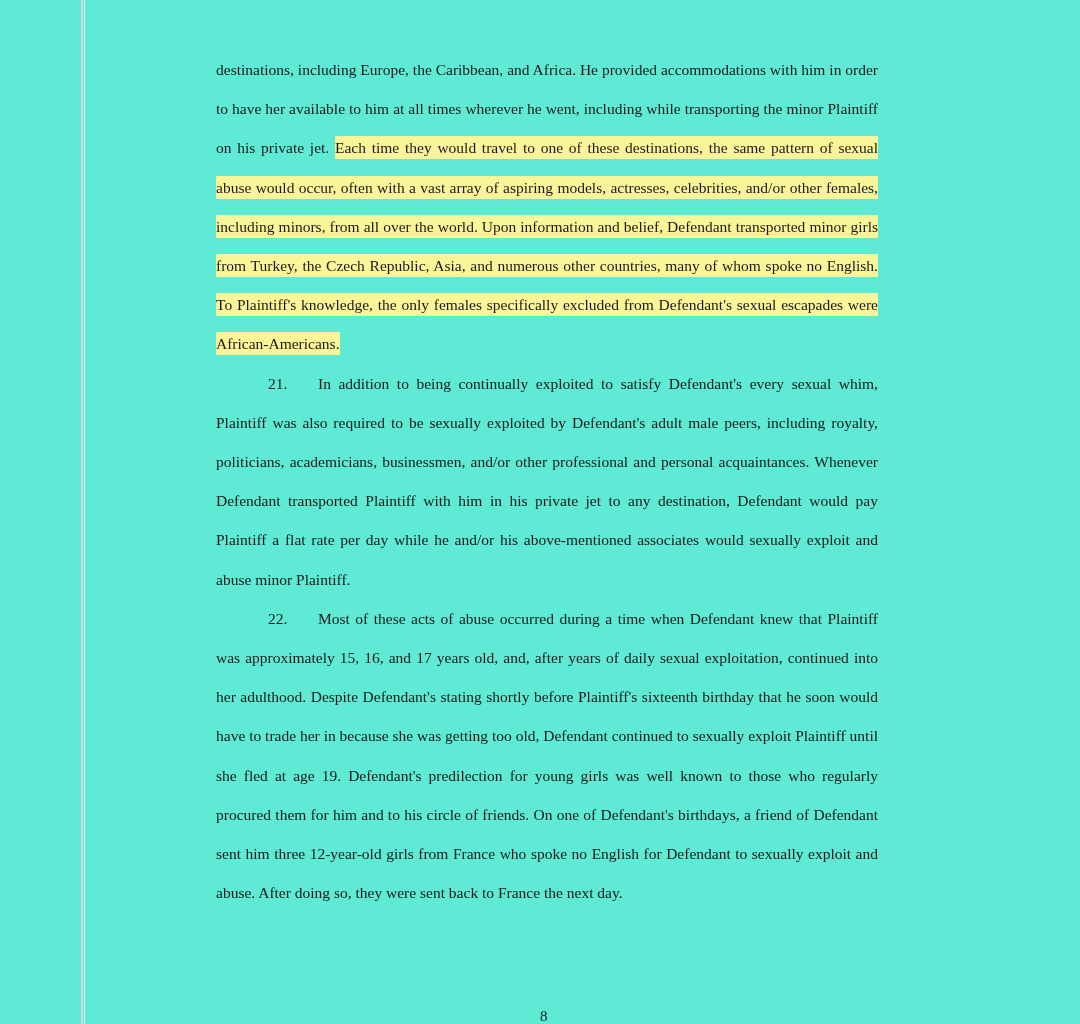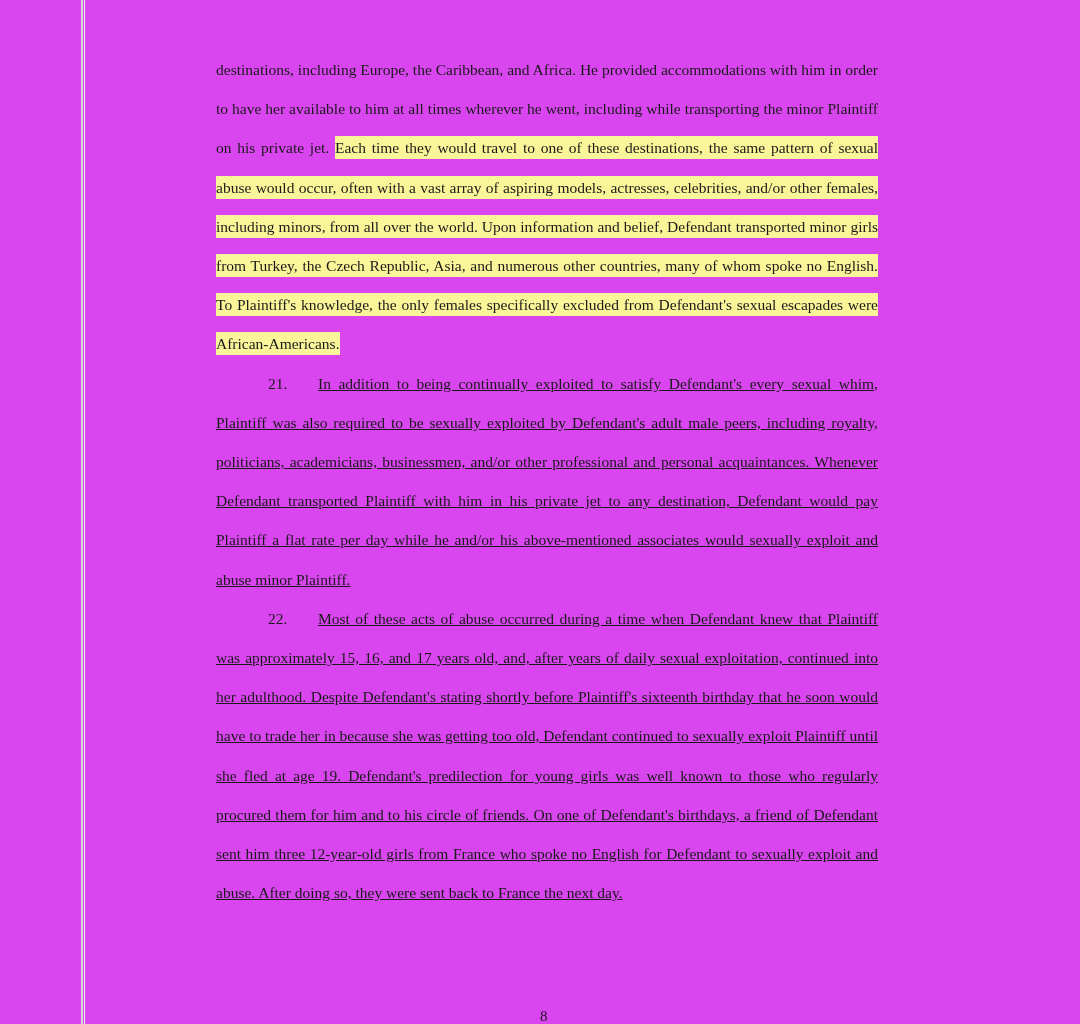--- a/index.html
+++ b/index.html
@@ -7,21 +7,21 @@
       padding: 0;
       width: 1080px;
       height: 1024px;
       background: #ffffff;
       overflow: hidden;
     }
     .viewport {
       position: relative;
       width: 1080px;
       height: 1024px;
-      background: #d946ef;
+      background: #5eead4;
     }
     .page-edge {
       position: absolute;
       left: 81px;
       top: 0;
       width: 2px;
       height: 1024px;
       background: #d4d4d4;
     }
     .page-edge-inner {
@@ -41,21 +41,20 @@
       font-size: 15.5px;
       color: #1a1a1a;
       line-height: 39.2px;
       text-align: justify;
     }
     .para {
       margin: 0;
     }
     .para.numbered {
       text-indent: 52px;
-      text-decoration: underline;
     }
     .para-num {
       display: inline-block;
       width: 50px;
       text-indent: 0;
     }
     mark.hl {
       background: #fbf59a;
       color: #1a1a1a;
       padding: 3px 0;

